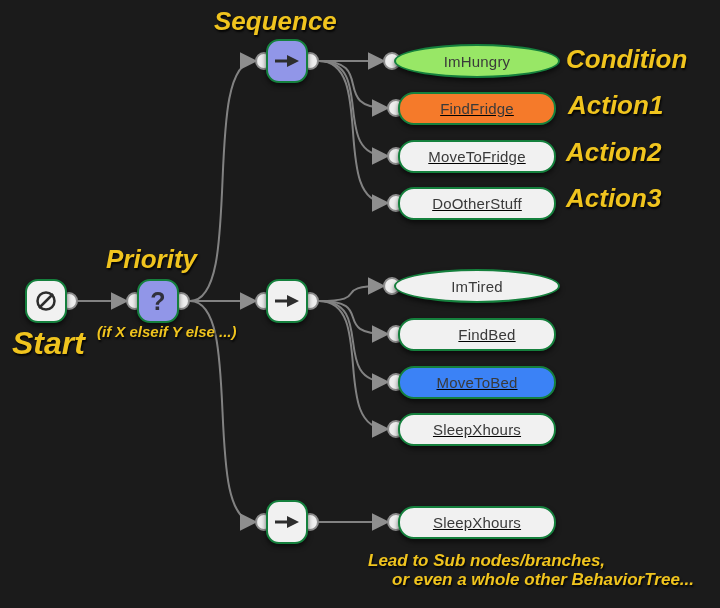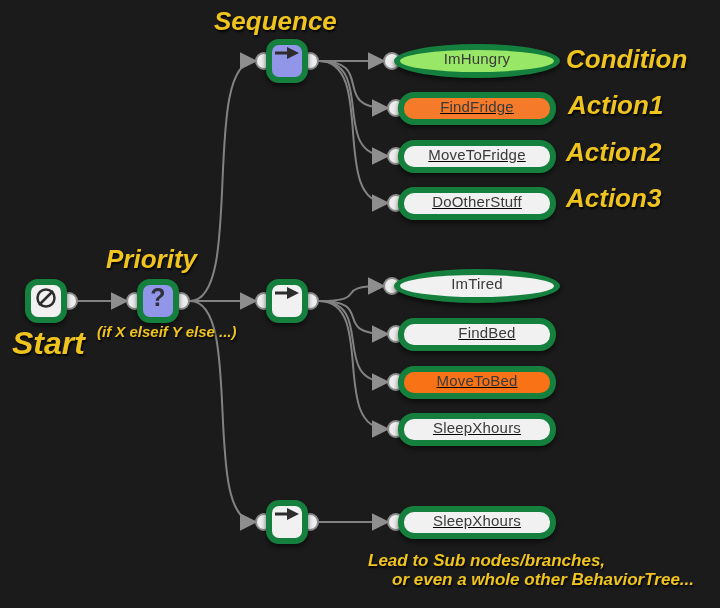--- a/index.html
+++ b/index.html
@@ -7,22 +7,22 @@
     position:relative;width:720px;height:608px;background:#1b1b1b;
     overflow:hidden;font-family:"Liberation Sans",sans-serif;
   }
   #edge-layer{position:absolute;left:0;top:0;z-index:2;pointer-events:none;}
   .port{
     position:absolute;width:18px;height:18px;border-radius:50%;
     background:#ededed;border:2px solid #8e8e8e;z-index:1;box-sizing:border-box;
     cursor:crosshair;
   }
   .node{
-    position:absolute;z-index:3;display:flex;align-items:flex-start;justify-content:center;
-    box-sizing:border-box;border:6px solid #15803d;background:#f1f1f1;
+    position:absolute;z-index:3;display:flex;align-items:center;justify-content:center;
+    box-sizing:border-box;border:2px solid #15803d;background:#f1f1f1;
     box-shadow:0 3px 5px rgba(0,0,0,.55);cursor:grab;
   }
   .node.control{border-radius:13px;}
   .node.round{border-radius:16px;text-decoration:underline;}
   .node.ellipse{border-radius:50%;}
   .node .label{font-size:15px;color:#3a3a3a;letter-spacing:.2px;}
   .glyph-q{font-size:25px;font-weight:bold;color:#30303c;line-height:1;}
   .ann{
     position:absolute;z-index:4;color:#f0c41e;font-weight:bold;font-style:italic;
     text-shadow:1px 2px 2px rgba(0,0,0,.85);white-space:nowrap;line-height:1.05;
@@ -111,21 +111,21 @@
       </div>
       <div class="node round" style="left: 398px; top: 186.5px; width: 158px; height: 33px; background: rgb(241, 241, 241);">
         <span class="label">DoOtherStuff</span>
       </div>
       <div class="node ellipse" style="left: 394px; top: 269px; width: 166px; height: 34px; background: rgb(241, 241, 241);">
         <span class="label">ImTired</span>
       </div>
       <div class="node round" style="left: 398px; top: 317.5px; width: 158px; height: 33px; background: rgb(241, 241, 241); padding-left: 20px;">
         <span class="label">FindBed</span>
       </div>
-      <div class="node round" style="left: 398px; top: 365.5px; width: 158px; height: 33px; background: #f97316;">
+      <div class="node round" style="left: 398px; top: 365.5px; width: 158px; height: 33px; background: #3b82f6;">
         <span class="label">MoveToBed</span>
       </div>
       <div class="node round" style="left: 398px; top: 412.5px; width: 158px; height: 33px; background: rgb(241, 241, 241);">
         <span class="label">SleepXhours</span>
       </div>
       <div class="node round" style="left: 398px; top: 505.5px; width: 158px; height: 33px; background: rgb(241, 241, 241);">
         <span class="label">SleepXhours</span>
       </div>
     </div>
   <div id="labels-layer">

